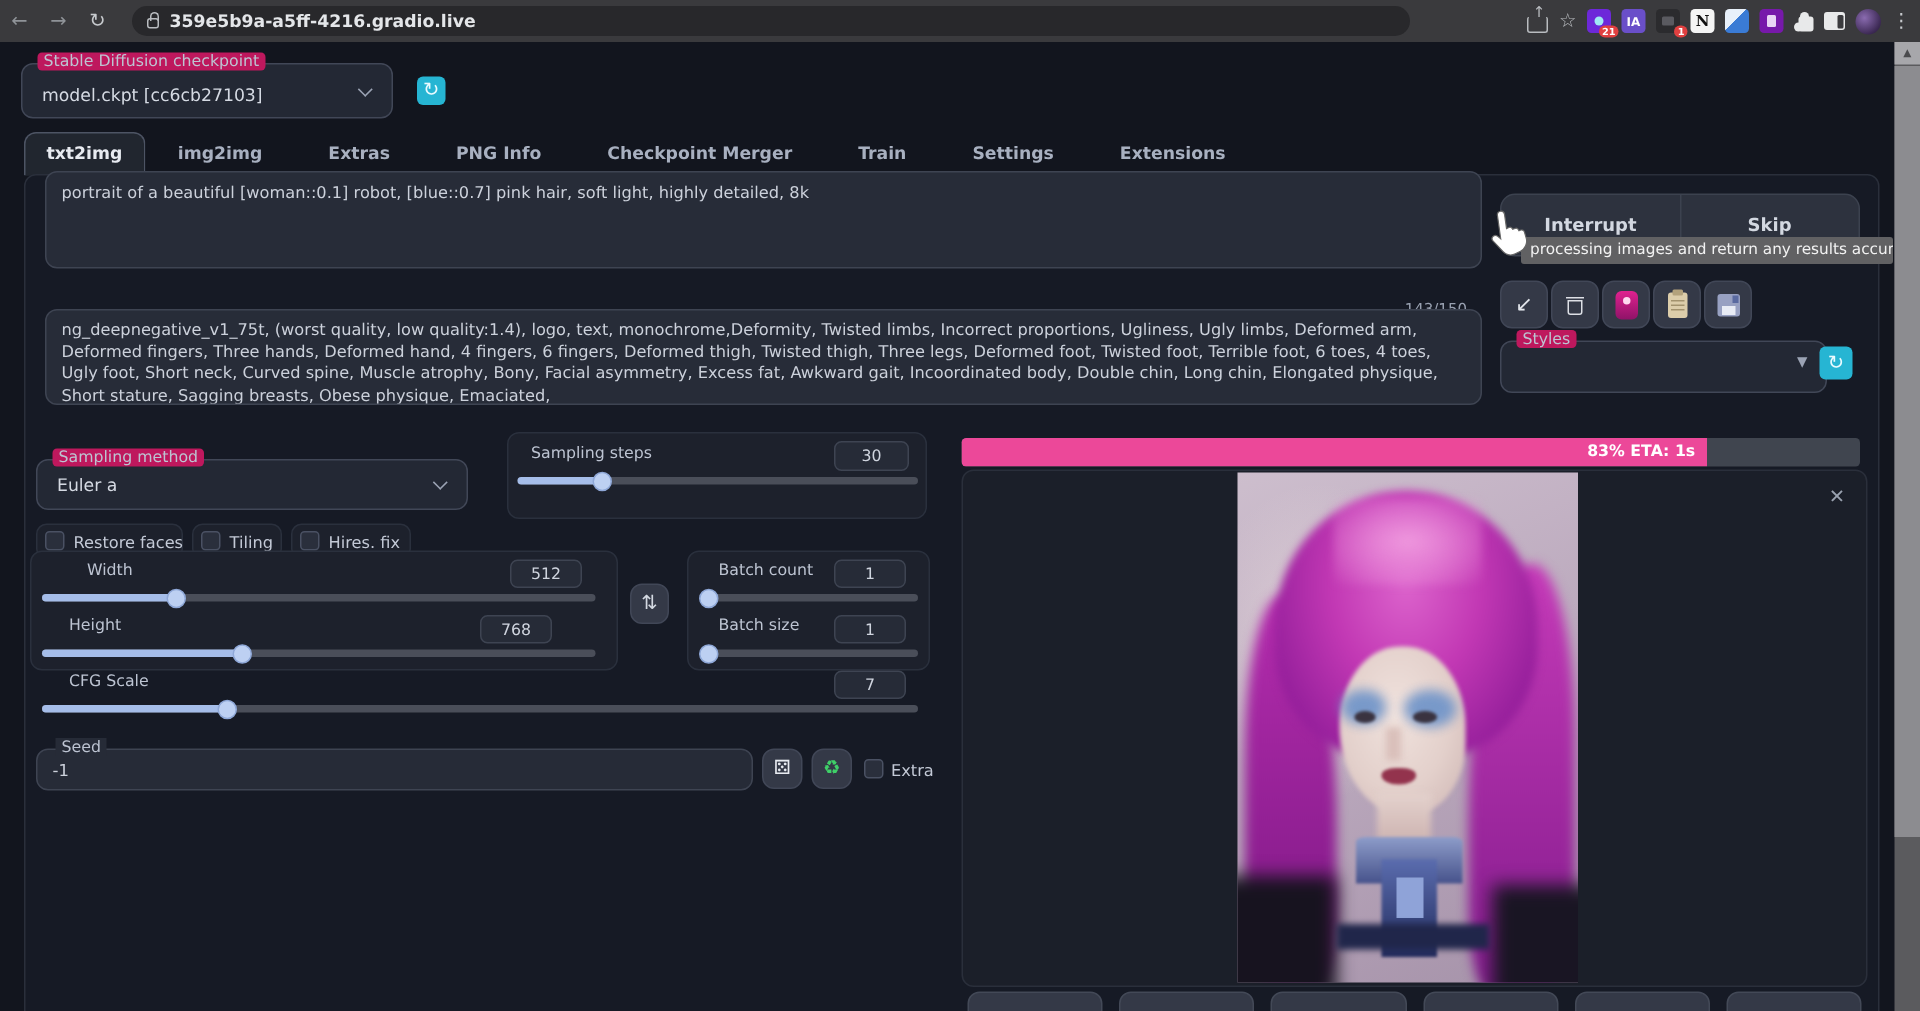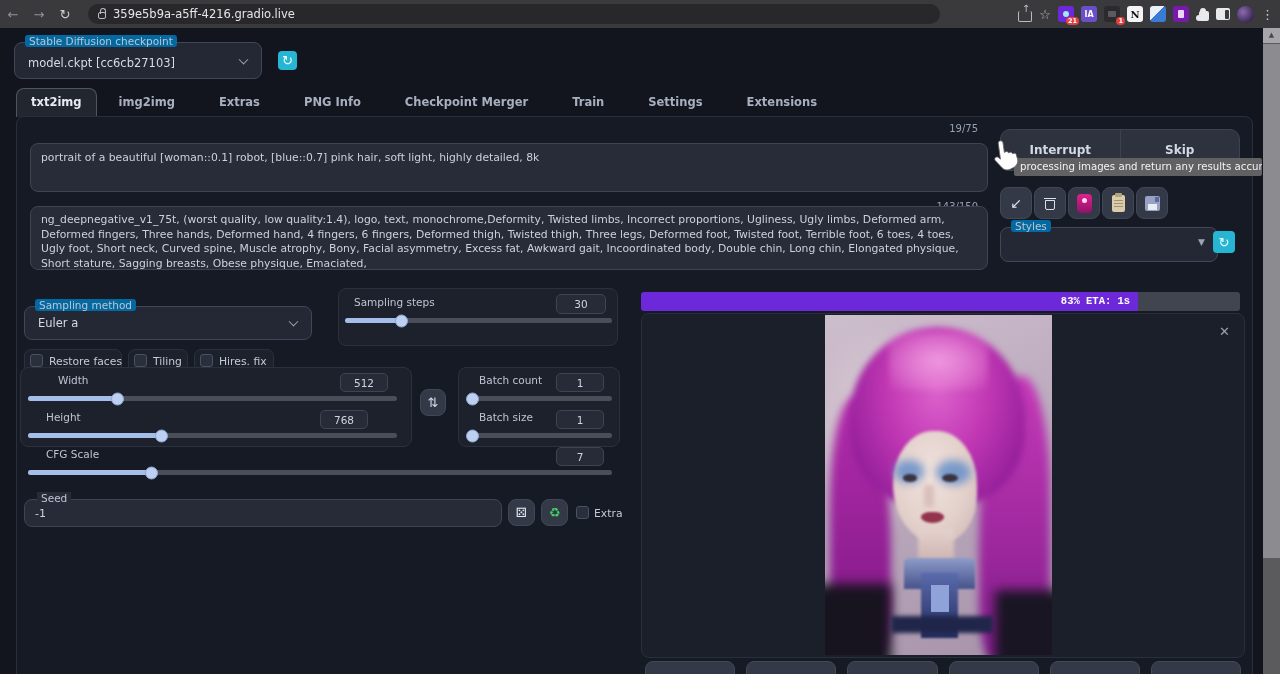--- a/index.html
+++ b/index.html
@@ -6,39 +6,39 @@
   html,body { width:1280px; height:674px; background:#12151e; font-family:"DejaVu Sans",sans-serif; overflow:hidden; }
   .screen { position:relative; width:1280px; height:674px; overflow:hidden; background:#12151e; }
 
   
   .chrome { position:absolute; left:0; top:0; width:1280px; height:28px; background:#3a3a3d; display:flex; align-items:center; }
   .nav-ic { width:26px; text-align:center; font-size:13px; color:#8f9398; }
   .nav-ic.lit { color:#c7cace; }
   .url-pill { position:absolute; left:88px; top:4px; width:852px; height:20px; background:#28282b; border-radius:10px; display:flex; align-items:center; padding:0 10px; }
   .lock { width:8px; height:7px; border:1.4px solid #b9bcc0; border-radius:2px; position:relative; margin-right:7px; margin-top:3px; }
   .lock:before { content:""; position:absolute; left:1px; top:-5px; width:4px; height:5px; border:1.4px solid #b9bcc0; border-bottom:none; border-radius:3px 3px 0 0; }
-  .url-text { font-size:11.5px; color:#e4e6e9; }
+  .url-text { font-size:11.5px; color:#e4e6e9;font-weight:bold; }
   .chrome-right { position:absolute; right:6px; top:0; height:28px; display:flex; align-items:center; gap:7px; }
   .ext { position:relative; width:16px; height:16px; border-radius:3px; display:flex; align-items:center; justify-content:center; font-size:8px; font-weight:bold; }
   .badge { position:absolute; right:-5px; bottom:-3px; background:#e04040; color:#fff; font-size:6.5px; font-weight:bold; border-radius:5px; padding:0 2px; line-height:8px; }
   .share-ic { width:14px; height:11px; border:1.4px solid #b9bcc0; border-top:none; border-radius:2px; position:relative; margin-top:4px; }
   .share-ic:before { content:"\2191"; position:absolute; left:2.5px; top:-8px; color:#b9bcc0; font-size:10px; }
   .star-ic { color:#b9bcc0; font-size:13px; }
   .dots-ic { color:#c7cace; font-size:13px; letter-spacing:0; }
   .sidebar-ic { width:14px; height:12px; background:#e8e9ea; border-radius:2px; position:relative; }
   .sidebar-ic:before { content:""; position:absolute; right:1.5px; top:1.5px; bottom:1.5px; width:4px; background:#3a3a3d; border-radius:1px; }
   .avatar-ic { width:17px; height:17px; border-radius:50%; background:radial-gradient(circle at 35% 35%, #8a6bb0, #3d2a55 70%, #241535); }
   .puzzle-ic { width:13px; height:13px; position:relative; }
   .puzzle-ic:before { content:""; position:absolute; inset:3px 0 0 3px; background:#e8e9ea; border-radius:2px; }
   .puzzle-ic:after { content:""; position:absolute; width:6px; height:6px; border-radius:50%; background:#e8e9ea; left:4px; top:0px; box-shadow:-4px 7px 0 0 #e8e9ea; }
 
   
   .flabel { position:absolute; font-size:10.5px; color:#bdc4d2; z-index:3; padding:0 4px; }
   .dd { position:absolute; background:#232834; border:1px solid #414757; border-radius:8px; }
-  .dd .inset { position:absolute; top:-8px; left:10px; background:#0369a1; font-size:10.5px; color:#bdc4d2; padding:0 4px; border-radius:3px; white-space:nowrap; }
+  .dd .inset { position:absolute; top:-8px; left:10px; background:#be185d; font-size:10.5px; color:#bdc4d2; padding:0 4px; border-radius:3px; white-space:nowrap; }
   .dd .val { position:absolute; left:13px; bottom:8px; font-size:11.5px; color:#d5dae3; }
   .chev { position:absolute; right:14px; top:50%; width:7px; height:7px; border-right:1.6px solid #9ba3b4; border-bottom:1.6px solid #9ba3b4; transform:translateY(-70%) rotate(45deg); }
   .numbox { position:absolute; background:#262b37; border:1px solid #3e4452; border-radius:5px; color:#cfd4de; font-size:10.5px; text-align:center; font-family:"DejaVu Sans",sans-serif; }
   .slider { position:absolute; height:5px; background:#4a4e59; border-radius:3px; }
   .slider .fill { position:absolute; left:0; top:0; bottom:0; background:#a5bde9; border-radius:3px; }
   .slider .thumb { position:absolute; top:50%; transform:translateY(-50%); width:13px; height:13px; border-radius:50%; background:#bdd0f2; border:1px solid #8fa8d8; }
   .ta { position:absolute; background:#272c38; border:1px solid #3e4452; border-radius:8px; color:#ccd1db; font-size:10.8px; line-height:14.5px; padding:7px 10px; font-family:"DejaVu Sans",sans-serif; resize:none; overflow:hidden; }
   .counter { position:absolute; font-size:10px; color:#98a0b0; text-align:right; }
   .cbox { position:absolute; width:13px; height:13px; background:#2a2f3c; border:1px solid #4a5163; border-radius:3px; }
   .cblabel { position:absolute; font-size:10.8px; color:#c3c9d6; }
@@ -56,21 +56,21 @@
   .contentbox { position:absolute; left:16px; top:116px; width:1237px; height:600px; border:1px solid #2a2f3b; border-radius:8px; background:#161a25; }
 
   
   .genbtns { position:absolute; left:1000px; top:129px; width:240px; height:42px; background:#2d323e; border:1px solid #3c424f; border-radius:10px; display:flex; }
   .genbtns .gb { flex:1; display:flex; align-items:center; justify-content:center; font-size:12px; font-weight:600; color:#d3d8e1; }
   .genbtns .sep { width:1px; background:#3c424f; }
 
   .tooltip { position:absolute; left:1014px; top:158px; width:248px; height:18px; background:#616163; color:#f2f2f2; font-size:10.2px; line-height:18px; padding-left:6px; white-space:nowrap; overflow:hidden; border-radius:2px; z-index:8; }
 
   .progress { position:absolute; left:641px; top:292px; width:599px; height:19px; background:#40454f; border-radius:3px; overflow:hidden; }
-  .progress .pfill { position:absolute; left:0; top:0; bottom:0; background:#6d28d9; border-radius:3px 0 0 3px;font-family:Liberation Mono, monospace; }
+  .progress .pfill { position:absolute; left:0; top:0; bottom:0; background:#ec4899; border-radius:3px 0 0 3px; }
   .progress .plabel { position:absolute; right:8px; top:0; line-height:19px; font-size:10.5px; font-weight:bold; color:#fff; }
 
   .imgpanel { position:absolute; left:641px; top:313px; width:604px; height:345px; background:#1b1f29; border:1px solid #2a2f3b; border-radius:8px; }
   .closex { position:absolute; right:14px; top:10px; color:#9aa2b0; font-size:13px; }
 
   .stubrow { position:absolute; left:645px; top:661px; width:596px; display:flex; gap:11px; }
   .stub { flex:1; height:22px; background:#343947; border:1px solid #434957; border-radius:8px; }
 
   
   .sbar { position:absolute; left:1263px; top:28px; width:17px; height:646px; background:#5b5b5e; }
@@ -171,21 +171,21 @@
     <div class="tab">PNG Info</div>
     <div class="tab">Checkpoint Merger</div>
     <div class="tab">Train</div>
     <div class="tab">Settings</div>
     <div class="tab">Extensions</div>
   </div>
 
   <div class="contentbox"></div>
 
   <div class="counter" style="left:920px;top:123px;width:58px;">19/75</div>
-  <textarea class="ta" style="left: 30px; top: 143px; width: 958px; height: 49px;">portrait of a beautiful [woman::0.1] robot, [blue::0.7] pink hair, soft light, highly detailed, 8k</textarea>
+  <textarea class="ta" style="left: 30px; top: 114px; width: 958px; height: 65px;">portrait of a beautiful [woman::0.1] robot, [blue::0.7] pink hair, soft light, highly detailed, 8k</textarea>
 
   <div class="counter" style="left:910px;top:201px;width:68px;">143/150</div>
   <textarea class="ta" style="left: 30px; top: 206px; width: 958px; height: 64px; padding-top: 6px;">ng_deepnegative_v1_75t, (worst quality, low quality:1.4), logo, text, monochrome,Deformity, Twisted limbs, Incorrect proportions, Ugliness, Ugly limbs, Deformed arm, Deformed fingers, Three hands, Deformed hand, 4 fingers, 6 fingers, Deformed thigh, Twisted thigh, Three legs, Deformed foot, Twisted foot, Terrible foot, 6 toes, 4 toes, Ugly foot, Short neck, Curved spine, Muscle atrophy, Bony, Facial asymmetry, Excess fat, Awkward gait, Incoordinated body, Double chin, Long chin, Elongated physique, Short stature, Sagging breasts, Obese physique, Emaciated,</textarea>
 
   <div class="genbtns">
     <div class="gb">Interrupt</div>
     <div class="sep"></div>
     <div class="gb">Skip</div>
   </div>
   <div class="tooltip">processing images and return any results accumulated so far.</div>

